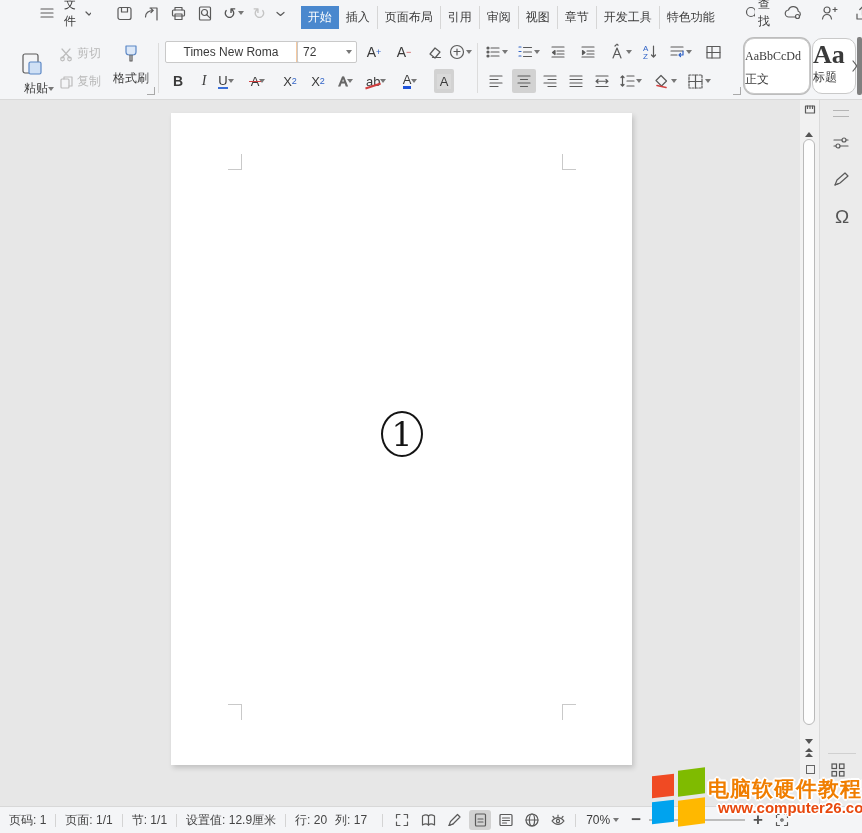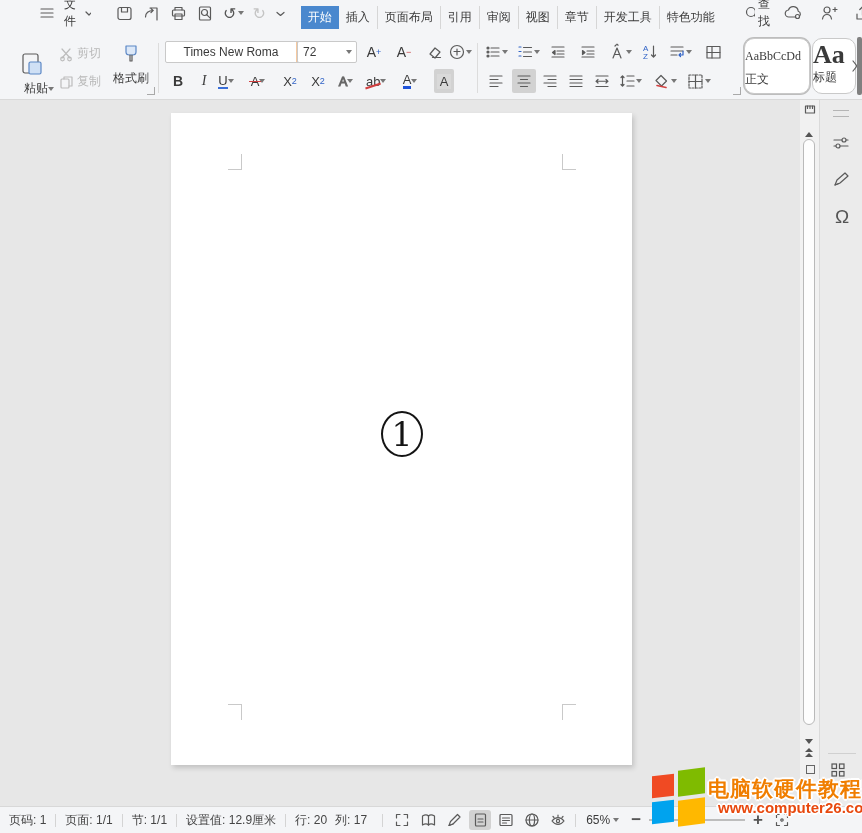--- a/index.html
+++ b/index.html
@@ -515,21 +515,21 @@
     </div>
     <div class="st-ic">
       <svg class="ic" width="18" height="16">
           <path d="M3 9c3.5-4.5 8.5-4.5 12 0-3.5 4.5-8.5 4.5-12 0z"></path>
           <circle cx="9" cy="9" r="1.6"></circle>
           <path d="M4 4.5l1 1M9 3v1.4M14 4.5l-1 1"></path>
         </svg>
     </div>
     <i class="ssep" style="margin:0 4px;"></i>
     <div style="display:flex;align-items:center;padding:0 6px;">
-      <span>65%</span>
+      <span>70%</span>
         <i class="arr" style="margin-left:3px;"></i>
     </div>
     <span style="font-size:17px;color:#555;padding:0 6px;font-weight:bold;">−</span>
     <div style="width:96px;height:2px;background:#bdbdbd;margin:0 2px;"></div>
     <span style="font-size:17px;color:#555;padding:0 6px;font-weight:bold;">+</span>
     <div class="st-ic">
       <svg class="ic" width="16" height="16">
           <path d="M2.5 5.5v-3h3M10.5 2.5h3v3M13.5 10.5v3h-3M5.5 13.5h-3v-3"></path>
           <circle cx="8" cy="8" r="1.2"></circle>
         </svg>

